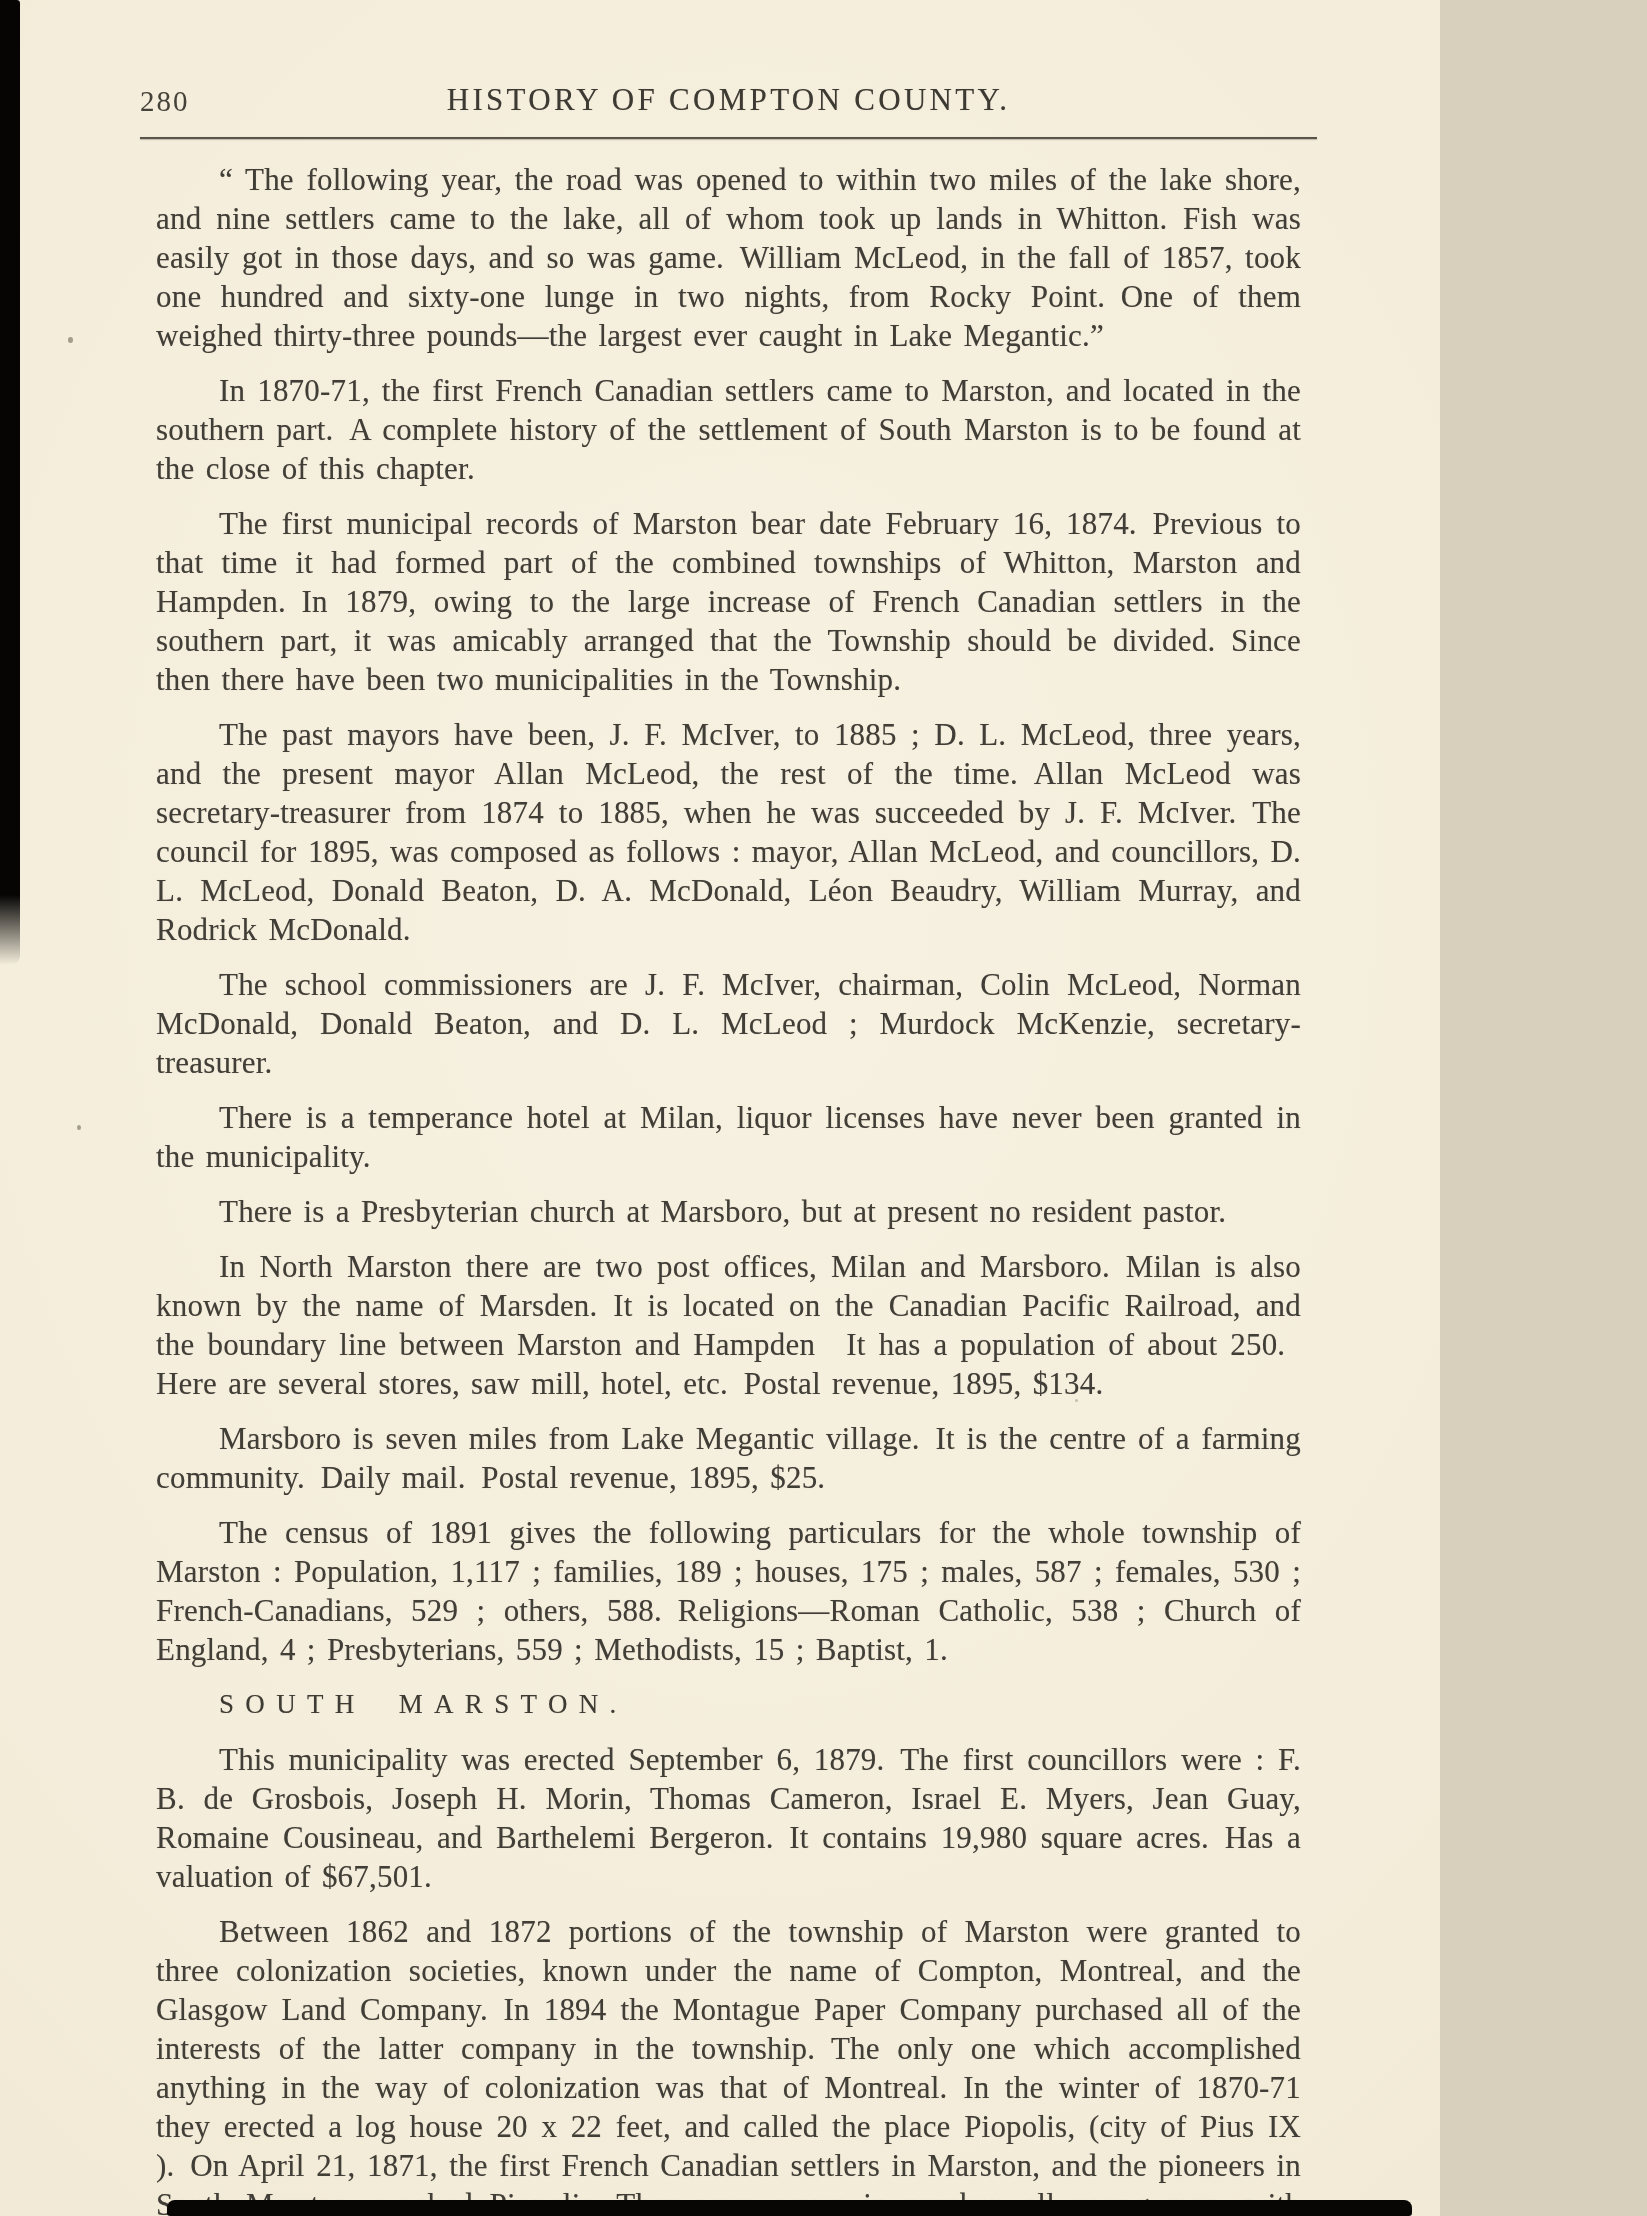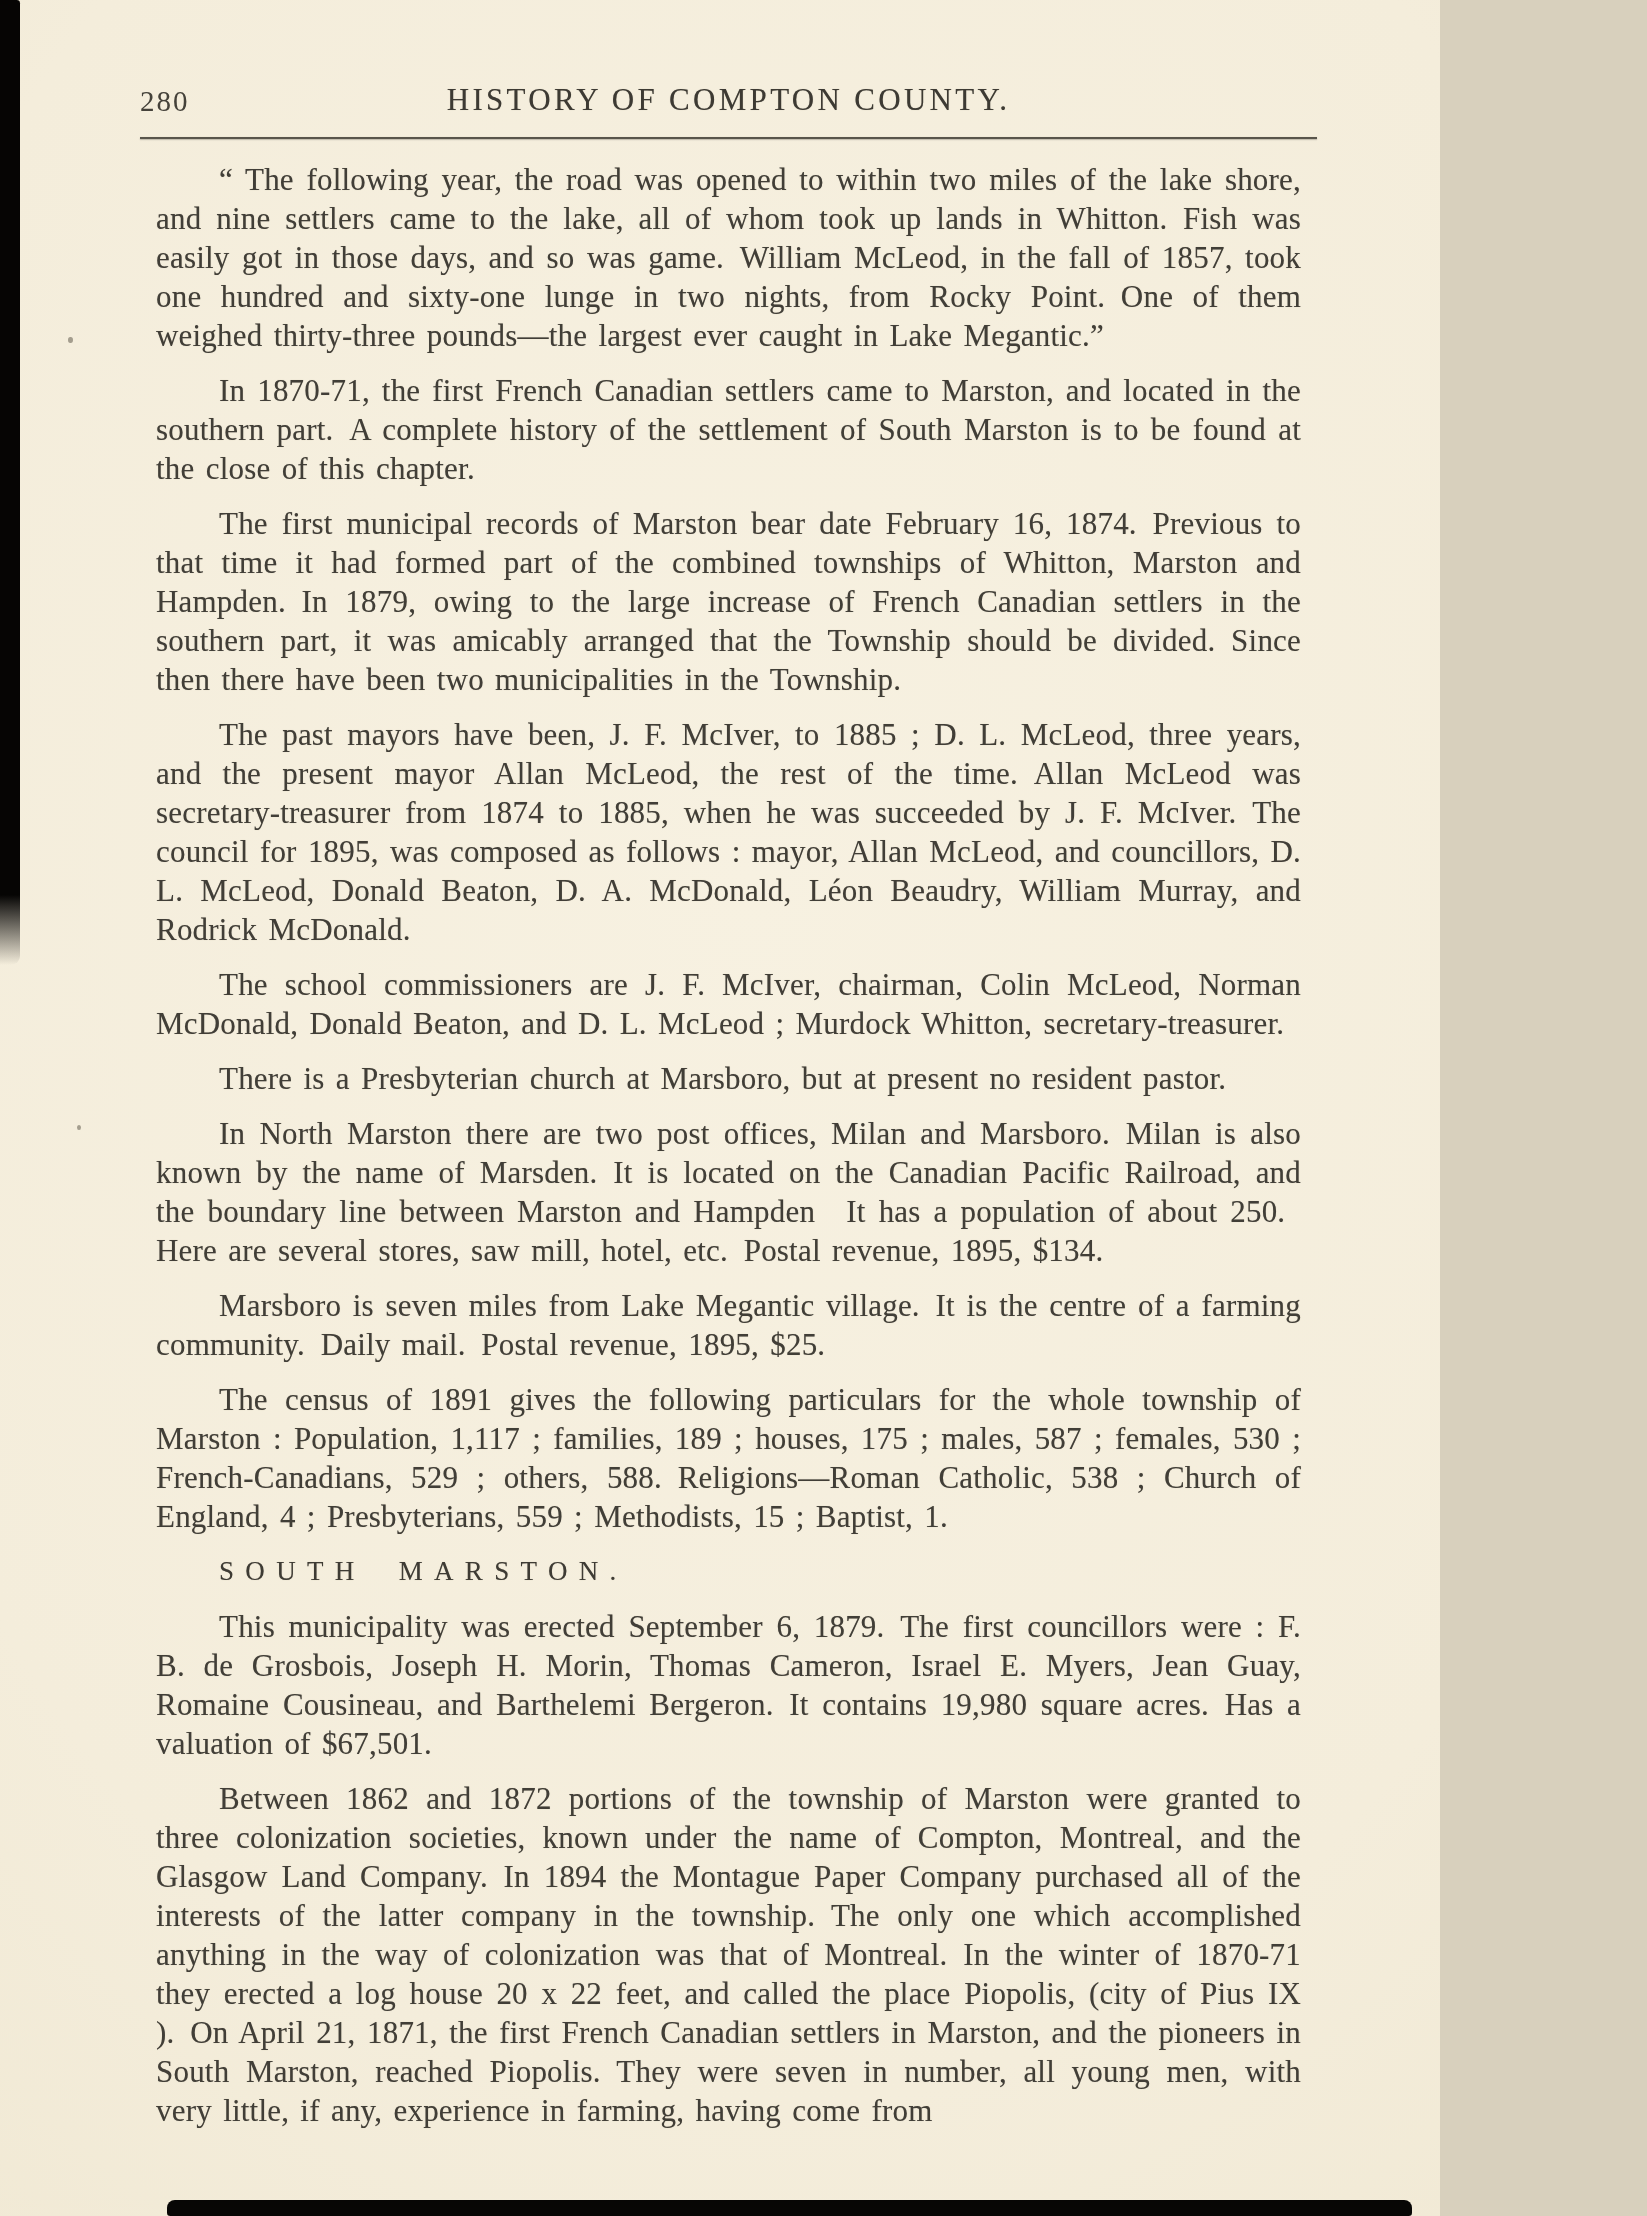--- a/index.html
+++ b/index.html
@@ -82,21 +82,22 @@
     <span class="running-title">HISTORY OF COMPTON COUNTY.</span>
   </div>
 
   <div class="rule"></div>
 
   <div class="body">
     <p>“ The following year, the road was opened to within two miles of the lake shore, and nine settlers came to the lake, all of whom took up lands in Whitton. Fish was easily got in those days, and so was game. William McLeod, in the fall of 1857, took one hundred and sixty-one lunge in two nights, from Rocky Point. One of them weighed thirty-three pounds—the largest ever caught in Lake Megantic.”</p>
     <p>In 1870-71, the first French Canadian settlers came to Marston, and located in the southern part. A complete history of the settlement of South Marston is to be found at the close of this chapter.</p>
     <p>The first municipal records of Marston bear date February 16, 1874. Previous to that time it had formed part of the combined townships of Whitton, Marston and Hampden. In 1879, owing to the large increase of French Canadian settlers in the southern part, it was amicably arranged that the Township should be divided. Since then there have been two municipalities in the Township.</p>
     <p>The past mayors have been, J. F. McIver, to 1885 ; D. L. McLeod, three years, and the present mayor Allan McLeod, the rest of the time. Allan McLeod was secretary-treasurer from 1874 to 1885, when he was succeeded by J. F. McIver. The council for 1895, was composed as follows : mayor, Allan McLeod, and councillors, D. L. McLeod, Donald Beaton, D. A. McDonald, Léon Beaudry, William Murray, and Rodrick McDonald.</p>
-    <p>The school commissioners are J. F. McIver, chairman, Colin McLeod, Norman McDonald, Donald Beaton, and D. L. McLeod ; Murdock Whitton, secretary-treasurer.</p>
+    <p>The school commissioners are J. F. McIver, chairman, Colin McLeod, Norman McDonald, Donald Beaton, and D. L. McLeod ; Murdock McKenzie, secretary-treasurer.</p>
+    <p>There is a temperance hotel at Milan, liquor licenses have never been granted in the municipality.</p>
     <p>There is a Presbyterian church at Marsboro, but at present no resident pastor.</p>
     <p>In North Marston there are two post offices, Milan and Marsboro. Milan is also known by the name of Marsden. It is located on the Canadian Pacific Railroad, and the boundary line between Marston and Hampden It has a population of about 250. Here are several stores, saw mill, hotel, etc. Postal revenue, 1895, $134.</p>
     <p>Marsboro is seven miles from Lake Megantic village. It is the centre of a farming community. Daily mail. Postal revenue, 1895, $25.</p>
     <p>The census of 1891 gives the following particulars for the whole township of Marston : Population, 1,117 ; families, 189 ; houses, 175 ; males, 587 ; females, 530 ; French-Canadians, 529 ; others, 588. Religions—Roman Catholic, 538 ; Church of England, 4 ; Presbyterians, 559 ; Methodists, 15 ; Baptist, 1.</p>
 
     <p class="section">SOUTH MARSTON.</p>
 
     <p>This municipality was erected September 6, 1879. The first councillors were : F. B. de Grosbois, Joseph H. Morin, Thomas Cameron, Israel E. Myers, Jean Guay, Romaine Cousineau, and Barthelemi Bergeron. It contains 19,980 square acres. Has a valuation of $67,501.</p>
     <p>Between 1862 and 1872 portions of the township of Marston were granted to three colonization societies, known under the name of Compton, Montreal, and the Glasgow Land Company. In 1894 the Montague Paper Company purchased all of the interests of the latter company in the township. The only one which accomplished anything in the way of colonization was that of Montreal. In the winter of 1870-71 they erected a log house 20 x 22 feet, and called the place Piopolis, (city of Pius IX ). On April 21, 1871, the first French Canadian settlers in Marston, and the pioneers in South Marston, reached Piopolis. They were seven in number, all young men, with very little, if any, experience in farming, having come from</p>
   </div>

